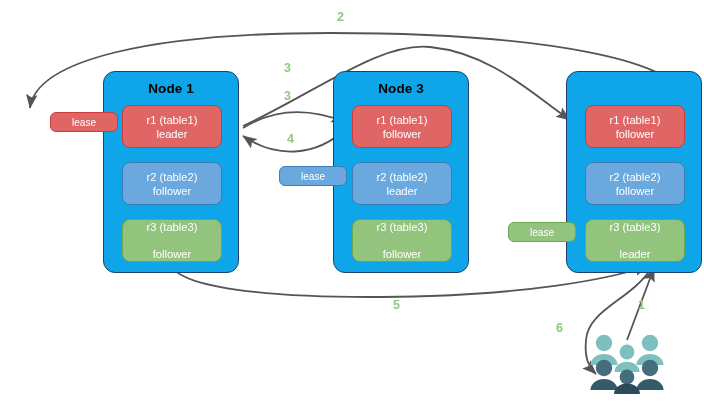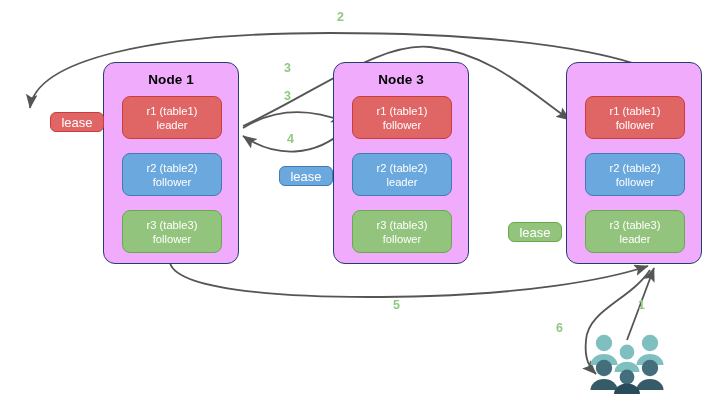--- a/index.html
+++ b/index.html
@@ -14,21 +14,22 @@
 
   
   #arrows{position:absolute;left:0;top:0;width:704px;height:405px;}
 
   
   .node{
     position:absolute;
     box-sizing:border-box;
     border:1.6px solid #21406e;
     border-radius:12px;
-    background:#f0abfc;
+    background:#0ea5e9;
+    margin-top:9px;
   }
   .node-title{
     position:absolute;
     left:0;right:0;
     top:9px;
     text-align:center;
     font-size:13.5px;
     font-weight:bold;
     color:#000000;
     letter-spacing:.1px;
@@ -48,34 +49,34 @@
     color:#ffffff;
     line-height:14px;
     text-align:center;
   }
   .rep-red{background:#e06666;border:1.4px solid #cc3c3c;}
   .rep-blue{background:#6aa8dd;border:1.4px solid #3f7cb8;}
   .rep-green{background:#93c47d;border:1.4px solid #6aa84f;}
 
   .r1{top:33px;}
   .r2{top:90px;}
-  .r3{top:147px;}
+  .r3{top:147px;justify-content:space-between;}
 
   
   .lease{
     position:absolute;
     box-sizing:border-box;
     border-radius:6px;
     display:flex;
     align-items:center;
     justify-content:center;
-    font-size:13px;
+    font-size:10px;
     color:#ffffff;
     height:20px;
-    width:54px;
+    width:68px;
   }
   .lease-red{background:#e06666;border:1.4px solid #cc3c3c;}
   .lease-blue{background:#6aa8dd;border:1.4px solid #3f7cb8;}
   .lease-green{background:#93c47d;border:1.4px solid #6aa84f;}
 
   
   .step{
     position:absolute;
     font-size:12.5px;
     font-weight:bold;

